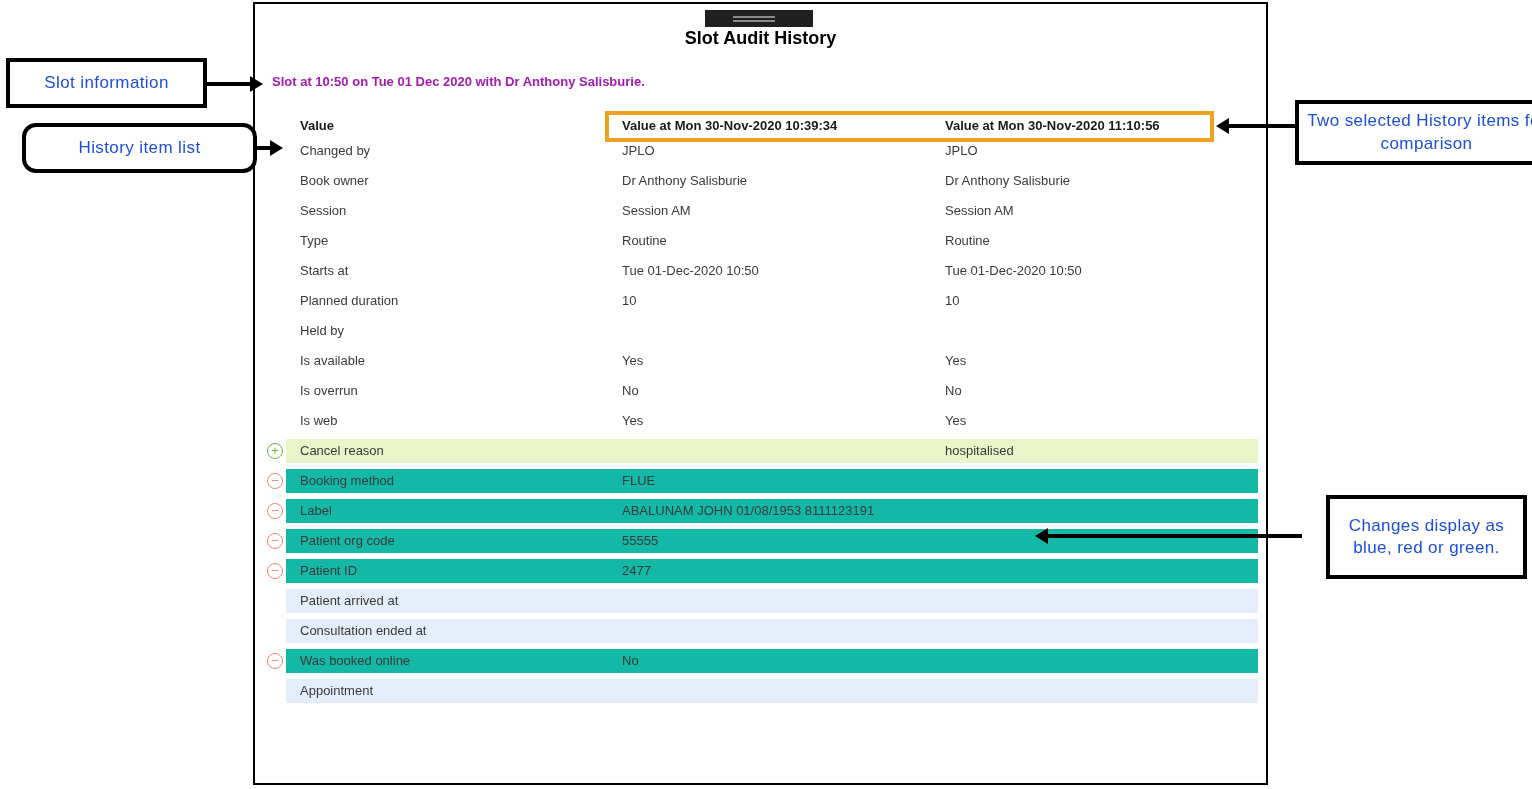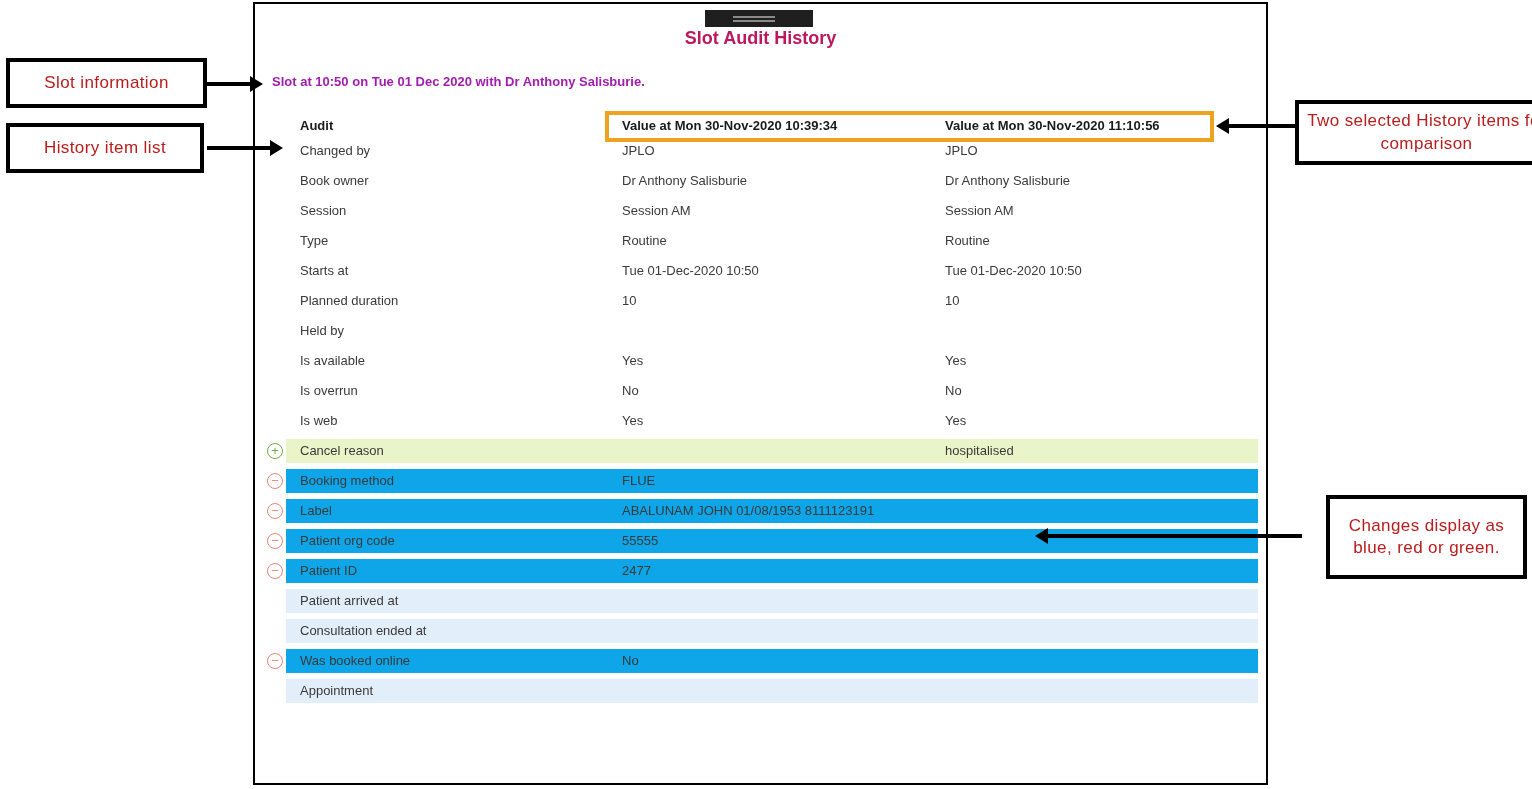--- a/index.html
+++ b/index.html
@@ -10,58 +10,58 @@
   .panel { position:absolute; left:253px; top:2px; width:1015px; height:783px;
     border:2px solid #000; background:#fff; }
 
   .redacted-bar { position:absolute; left:450px; top:6px; width:108px; height:17px;
     background:#1f1f1f; }
   .redacted-bar .rline { position:absolute; left:28px; width:42px; height:2px; background:#8a8a8a; }
   .redacted-bar .rline.l1 { top:6px; }
   .redacted-bar .rline.l2 { top:10px; }
 
   .app-title { position:absolute; left:0; right:0; top:24px; text-align:center;
-    font-size:18px; font-weight:bold; color:#be185d; }
+    font-size:18px; font-weight:bold; color:#000000; }
 
   .slot-heading { position:absolute; left:17px; top:70px;
     font-size:13px; font-weight:bold; color:#a21caf; white-space:nowrap; }
 
   .col-head { position:absolute; top:114px; font-size:13px; font-weight:bold;
     color:#1a1a1a; white-space:nowrap; }
   .col-head.c0 { left:45px; }
   .col-head.c1 { left:367px; }
   .col-head.c2 { left:690px;text-align:right; }
 
   .highlight-box { position:absolute; left:350px; top:107px; width:609px; height:31px;
     border:4px solid #eea320; pointer-events:none; }
 
   .rows { position:absolute; left:0; top:132px; width:100%; }
   .hrow { position:relative; height:30px; }
   .band { position:absolute; left:31px; top:3px; width:972px; height:24px; }
   .band.added   { background:#e9f5c8;text-align:right; }
-  .band.removed { background:#0ea5e9;padding-left:16px; }
+  .band.removed { background:#14b8a6;padding-left:16px; }
   .band.changed { background:#e3eefb; }
   .cell { position:absolute; top:0; line-height:24px; font-size:13px; color:#3a3a3a;
     white-space:nowrap; }
   .cell.item { left:14px; }
   .cell.v1   { left:336px; }
   .cell.v2   { left:659px; }
 
   .row-icon { position:absolute; left:12px; top:7px; width:16px; height:16px;
     border-radius:50%; border:1.5px solid; text-align:center; font-size:13px;
     line-height:13px; font-weight:normal; }
   .icon-plus  { border-color:#6fae44; color:#6fae44; }
   .icon-minus { border-color:#e8857c; color:#e8857c; }
 
   
   .callout { position:absolute; border:4px solid #000; background:#fff;
     display:flex; align-items:center; justify-content:center; text-align:center;
-    font-size:17px; color:#b91c1c; letter-spacing:0.4px; line-height:1.3; z-index:5; }
+    font-size:17px; color:#1d4ed8; letter-spacing:0.4px; line-height:1.3; z-index:5; }
   .co-slot    { left:6px;    top:58px;  width:201px; height:50px; }
-  .co-history { left:6px;    top:123px; width:198px; height:50px; }
+  .co-history { left:22px;    top:123px; width:235px; height:50px;border-radius:14px; }
   .co-two     { left:1295px; top:100px;  width:263px; height:65px; }
   .co-changes { left:1302px; top:495px; width:201px; height:84px;margin-left:24px; }
 
   .aline { position:absolute; height:4px; background:#000; z-index:4; }
   .ahead { position:absolute; width:0; height:0; z-index:4;
     border-top:8px solid transparent; border-bottom:8px solid transparent; }
   .ahead.pt-right { border-left:13px solid #000; }
   .ahead.pt-left  { border-right:13px solid #000; }
 
   .al1 { left:207px;  top:82px;  width:44px; }
@@ -82,21 +82,21 @@
     <div class="rline l1"></div>
     <div class="rline l2"></div>
   </div>
 
   <div class="app-title">Slot Audit History</div>
 
   <div class="slot-heading">Slot at 10:50 on Tue 01 Dec 2020 with Dr Anthony Salisburie.</div>
 
   <div class="highlight-box"></div>
 
-  <div class="col-head c0">Audit</div>
+  <div class="col-head c0">Value</div>
   <div class="col-head c1">Value at Mon 30-Nov-2020 10:39:34</div>
   <div class="col-head c2">Value at Mon 30-Nov-2020 11:10:56</div>
 
   <div class="rows">
       <div class="hrow">
         <div class="band none">
           <span class="cell item">Changed by</span>
           <span class="cell v1">JPLO</span>
           <span class="cell v2">JPLO</span>
         </div>

